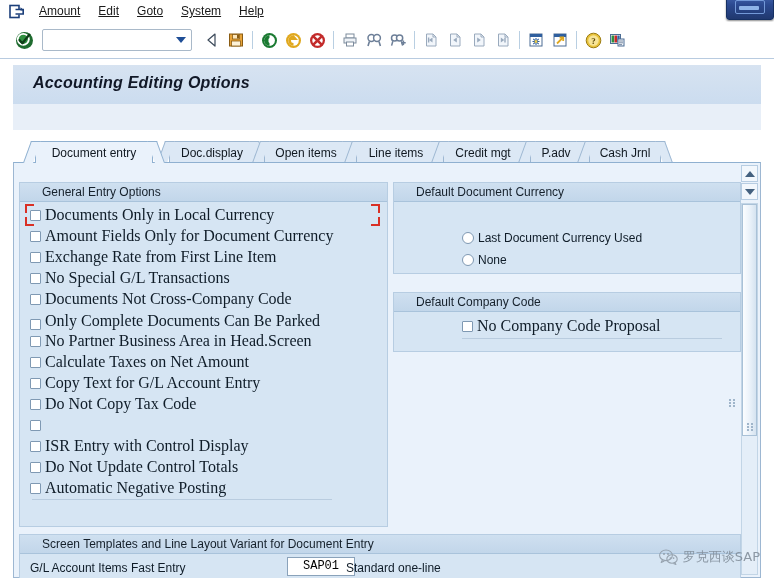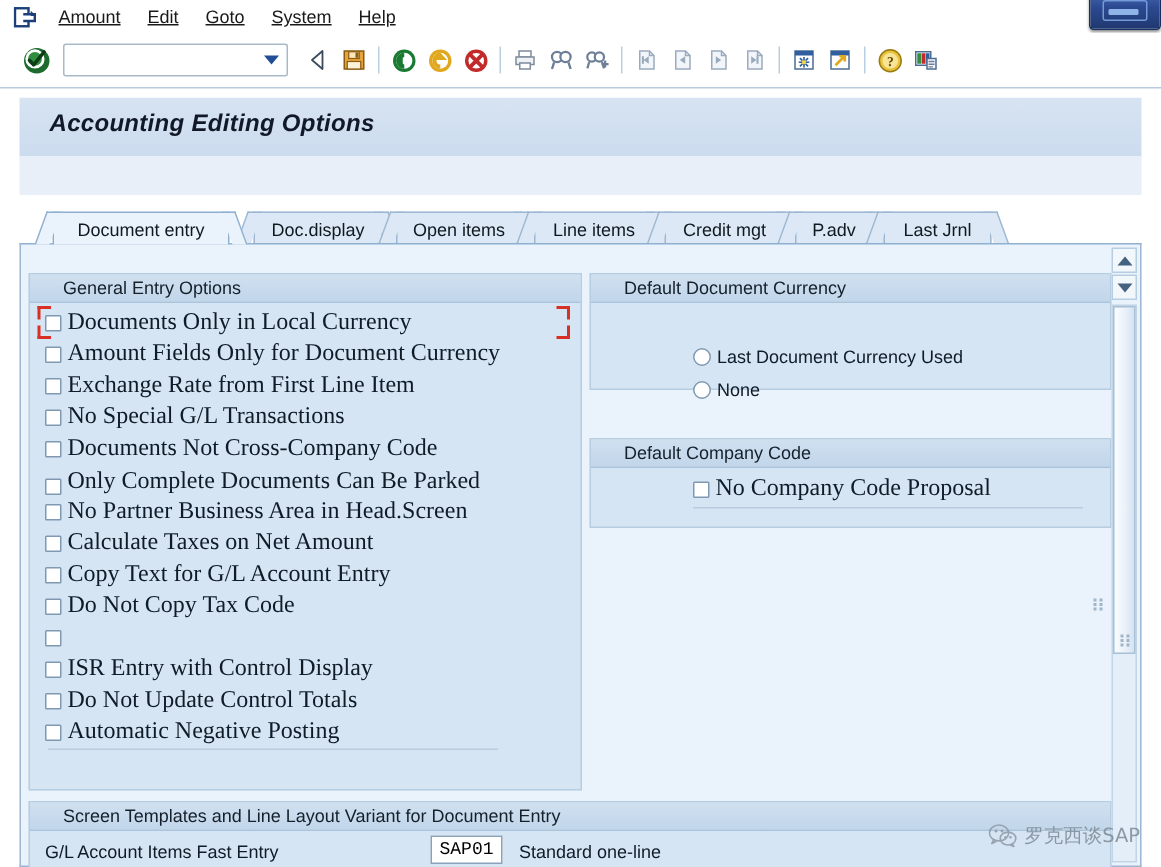--- a/index.html
+++ b/index.html
@@ -175,21 +175,21 @@
     content:"";position:absolute;left:2px;top:2px;width:6px;height:6px;
     border-radius:50%;background:#1a2e44;
   }
 
   
   .botrow{
     position:absolute;height:20px;display:flex;align-items:center;
     font-size:12px;color:#0f1c28;white-space:nowrap;
   }
   .inpfield{
-    position:absolute;width:48px;height:19px;background:#ffffff;
+    position:absolute;width:68px;height:19px;background:#ffffff;
     border:1px solid #8aa2ba;box-sizing:border-box;
     font-family:"Liberation Mono","DejaVu Sans Mono",monospace;
     font-size:12px;color:#000;text-align:center;line-height:17px;
   }
 
   
   .vsb{
     position:absolute;right:2px;top:2px;width:17px;bottom:2px;
   }
   .sb-arrow{
@@ -465,21 +465,21 @@
     </div>
 
     <div class="tab" style="left:517px;width:52px;">
       <span class="tl"></span>
       <span class="lbl">P.adv</span>
       <span class="tr"></span>
     </div>
 
     <div class="tab" style="left:576px;width:72px;">
       <span class="tl"></span>
-      <span class="lbl">Last Jrnl</span>
+      <span class="lbl">Cash Jrnl</span>
       <span class="tr"></span>
     </div>
   </div>
 
   <div class="pane">
     <div class="pane-inner">
 
       <div class="group" style="left:5px;top:19px;width:369px;height:345px;">
         <div class="ghead">General Entry Options</div>
         <div class="gbody">
@@ -544,21 +544,21 @@
           </div>
           <div class="cbrow" style="top:276px;">
             <span class="cbox"></span>
             <span>Automatic Negative Posting</span>
           </div>
 
           <div class="underline" style="left:12px;top:297px;width:300px;"></div>
         </div>
       </div>
 
-      <div class="group" style="left:379px;top:19px;width:348px;height:78px;">
+      <div class="group" style="left:379px;top:19px;width:348px;height:92px;">
         <div class="ghead">Default Document Currency</div>
         <div class="gbody">
           <div class="rrow" style="top:26px;">
             <span class="radio"></span>
             <span>Last Document Currency Used</span>
           </div>
           <div class="rrow" style="top:48px;">
             <span class="radio"></span>
             <span>None</span>
           </div>

